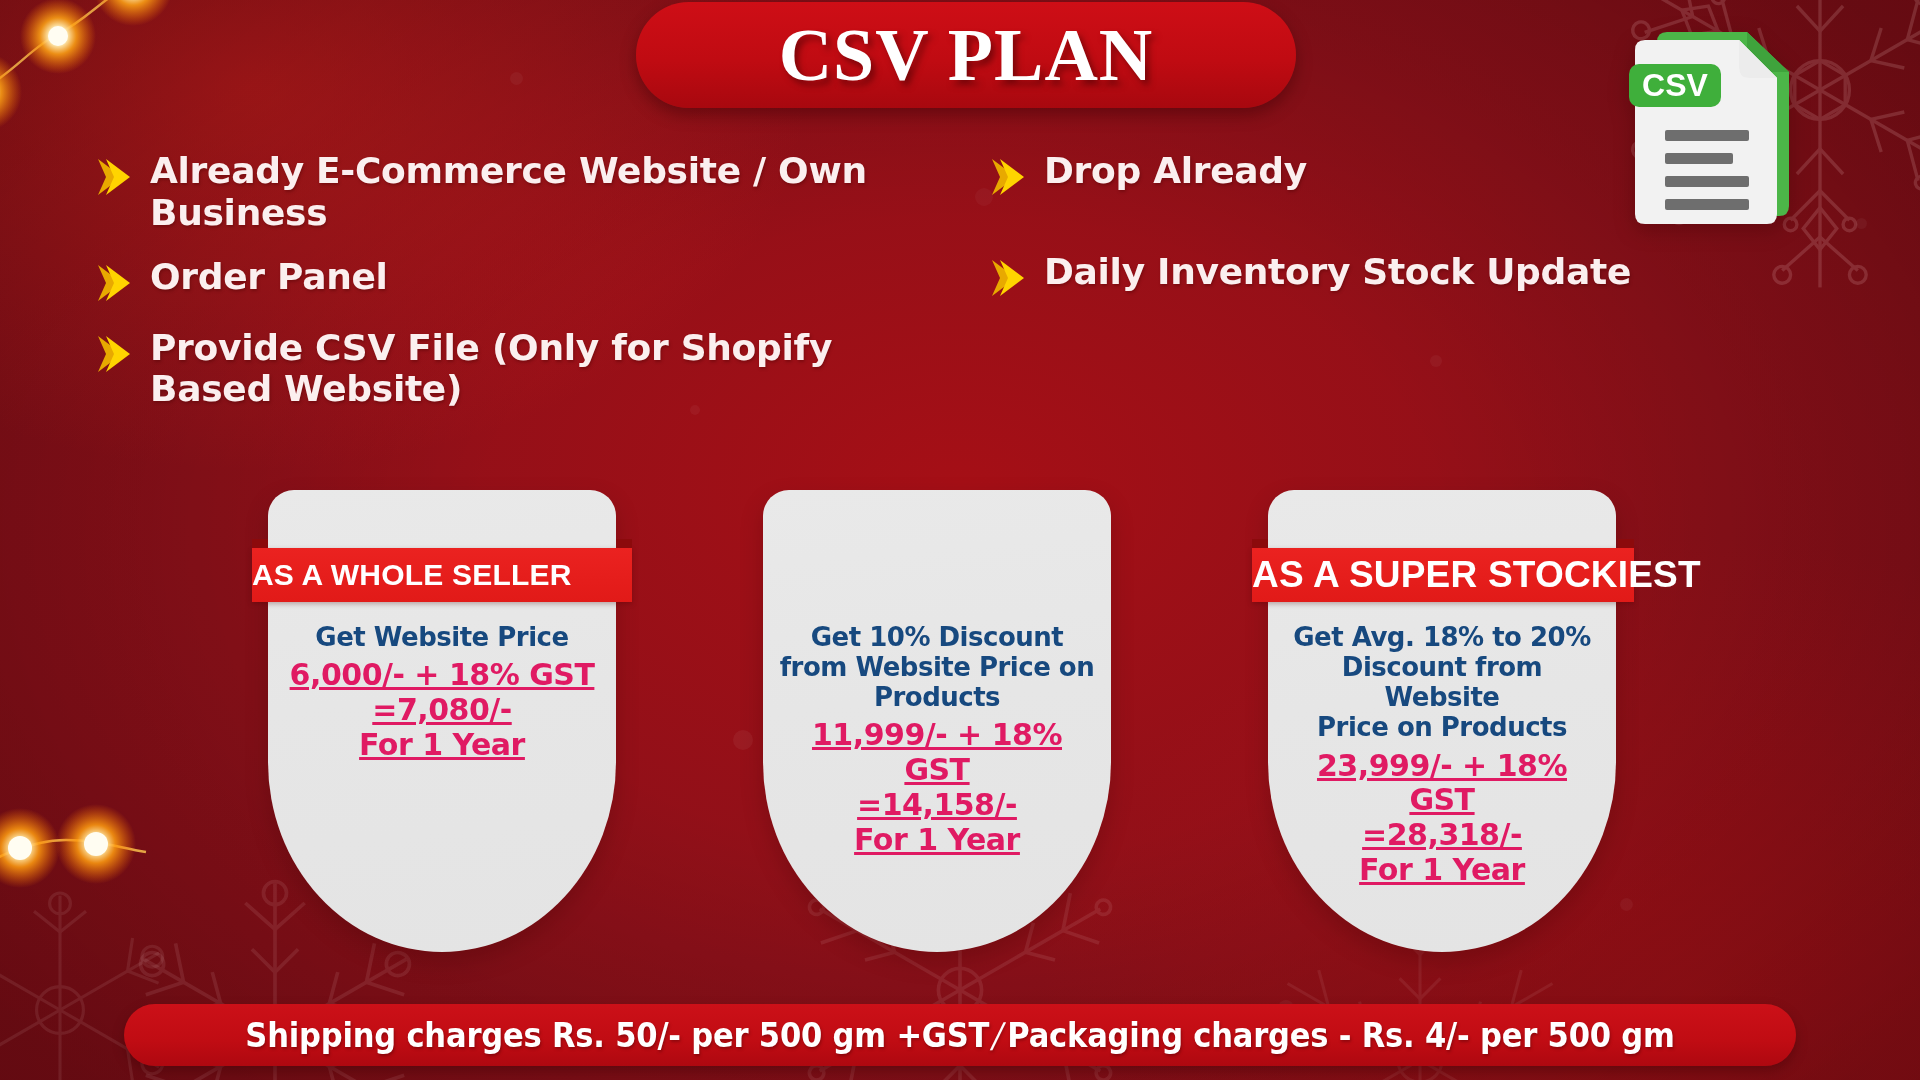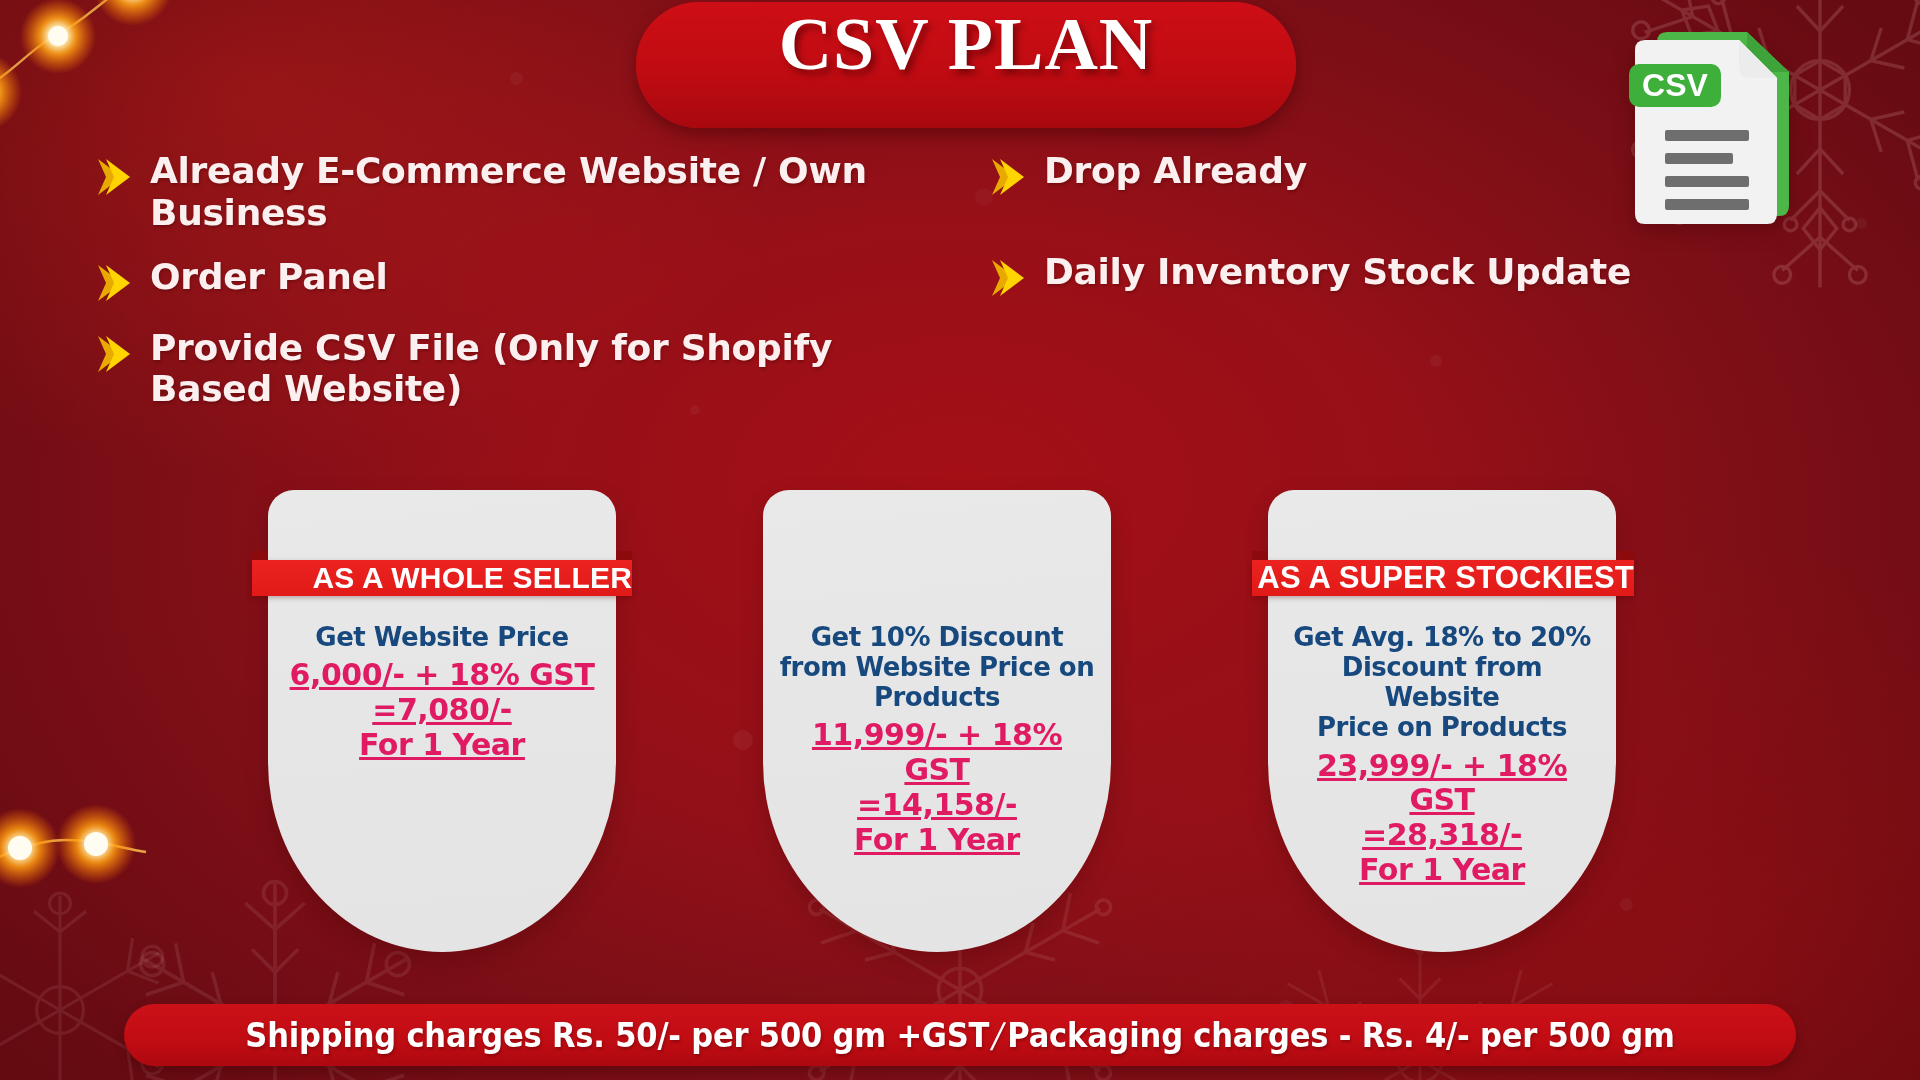--- a/index.html
+++ b/index.html
@@ -37,25 +37,25 @@
   .lights { position:absolute; pointer-events:none; }
   .lights svg { display:block; overflow:visible; }
   .lights-tl { top:-28px; left:-30px; width:280px; height:200px; }
   .lights-bl { bottom:150px; left:-30px; width:240px; height:140px; }
 
   .bokeh { position:absolute; border-radius:50%; background:rgba(255,255,255,.045); }
 
   
   .title-banner {
     position:absolute; left:636px; top:2px;
-    width:660px; height:126px;
+    width:660px; height:106px;
     background:linear-gradient(180deg,#CE0E16 0%, #C00B12 55%, #A8080F 100%);
     border-radius:62px;
     box-shadow:0 7px 16px rgba(60,0,4,.45);
-    display:flex; align-items:flex-start; justify-content:center;
+    display:flex; align-items:center; justify-content:center;
   }
   .title-text {
     font-family:"Liberation Serif","DejaVu Serif",serif;
     font-weight:bold;
     font-size:74px;
     letter-spacing:1px;
     color:#fff;
     text-shadow:4px 5px 6px rgba(70,0,3,.55);
     white-space:nowrap;
   }
@@ -89,24 +89,24 @@
   .card { position:absolute; top:0; width:348px; height:462px; }
 
   .card-body {
     position:absolute; inset:0;
     background:linear-gradient(175deg,#E9E9E9 0%, #E6E6E6 45%, #E4E4E4 100%);
     border-radius:26px 26px 174px 174px / 26px 26px 190px 190px;
     box-shadow:0 10px 22px rgba(60,0,4,.25);
   }
 
   .ribbon {
-    position:absolute; left:-16px; top:70px;
-    width:380px; height:36px;
+    position:absolute; left:-16px; top:58px;
+    width:380px; height:54px;
     background:linear-gradient(180deg,#EB2220 0%, #E11A18 100%);
-    display:flex; align-items:center; justify-content:flex-end;
+    display:flex; align-items:center; justify-content:flex-start;
     box-shadow:0 2px 5px rgba(70,0,4,.3);
   }
   .ribbon-label {
     font-family:"Liberation Sans",sans-serif;
     font-weight:bold;
     font-size:30px;
     color:#fff;
     letter-spacing:.2px;
     white-space:nowrap;
   }
@@ -138,21 +138,21 @@
     color:#E01A63;
     letter-spacing:-.5px;
     text-decoration:underline;
   }
 
   
   .card-1 { left:268px; }
   .card-2 { left:763px; }
   .card-3 { left:1268px; }
   .card-3 .ribbon { width:382px; }
-  .card-3 .ribbon-label { font-size:31px; }
+  .card-3 .ribbon-label { font-size:37px; }
 
   
   .bottom-banner {
     position:absolute; left:124px; bottom:14px;
     width:1672px; height:62px;
     background:linear-gradient(180deg,#CC1018 0%, #C00C13 60%, #AE0810 100%);
     border-radius:31px;
     box-shadow:0 5px 12px rgba(60,0,4,.4);
     display:flex; align-items:center; justify-content:center;
   }

